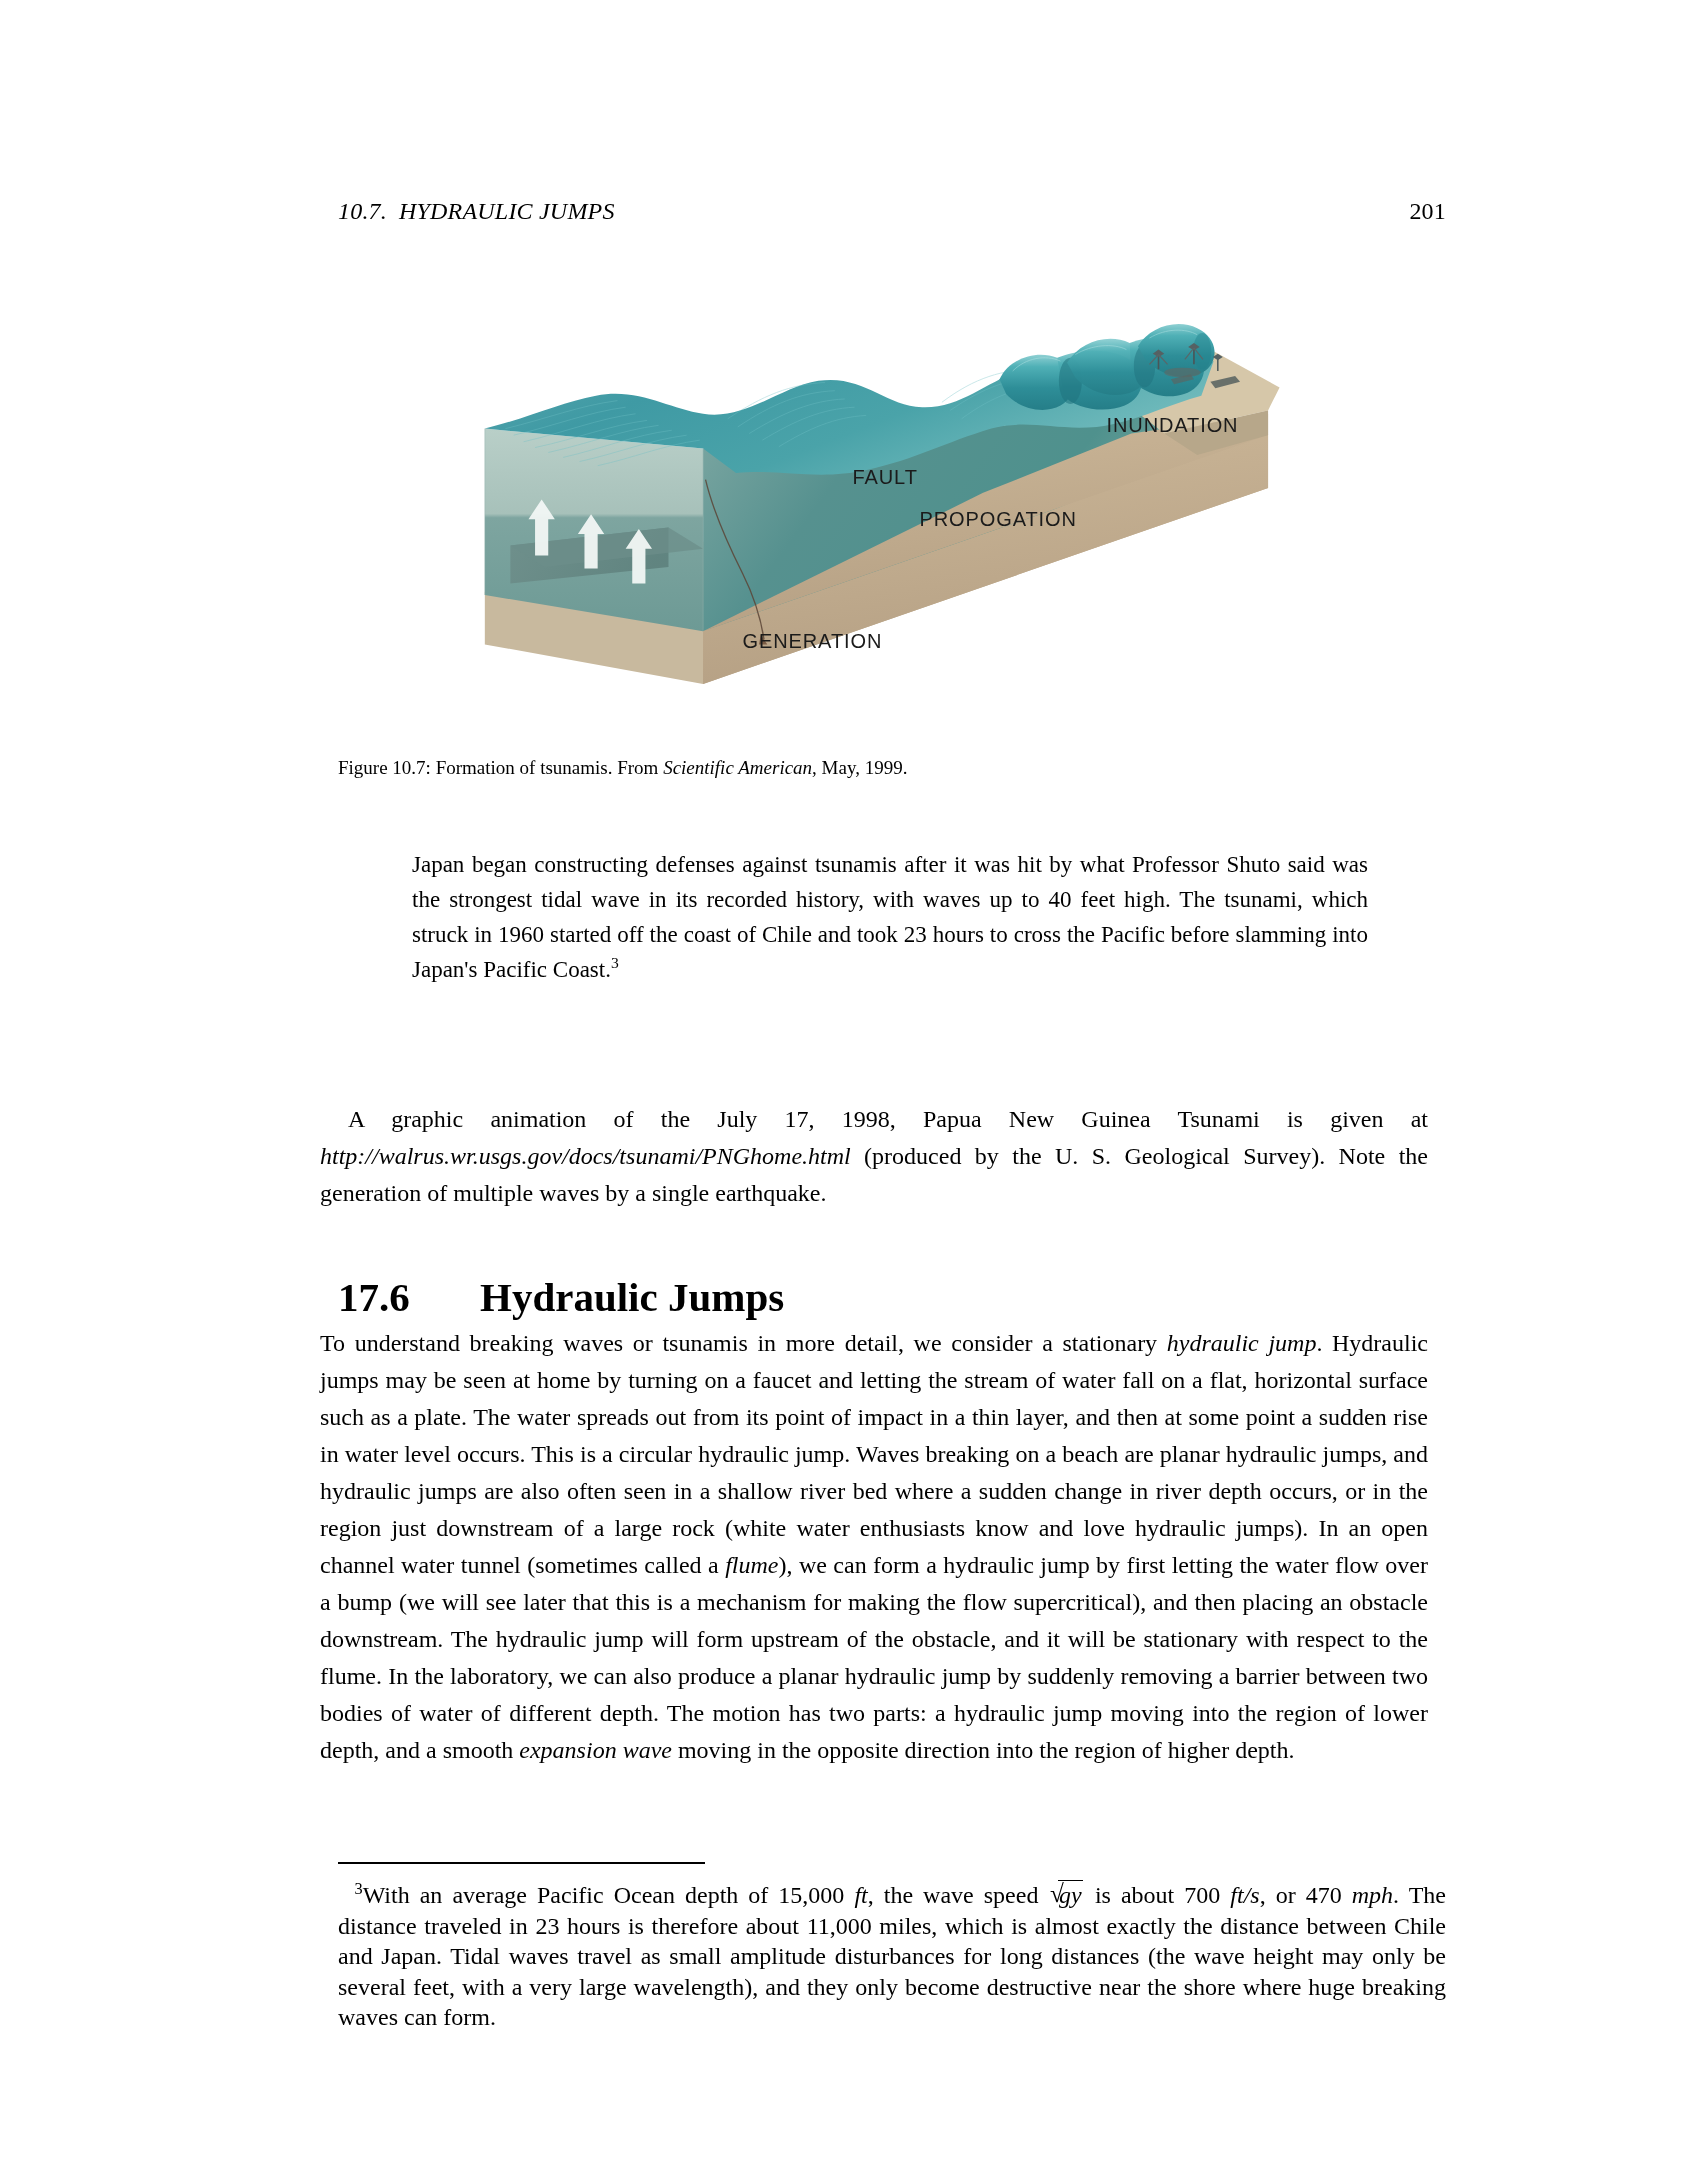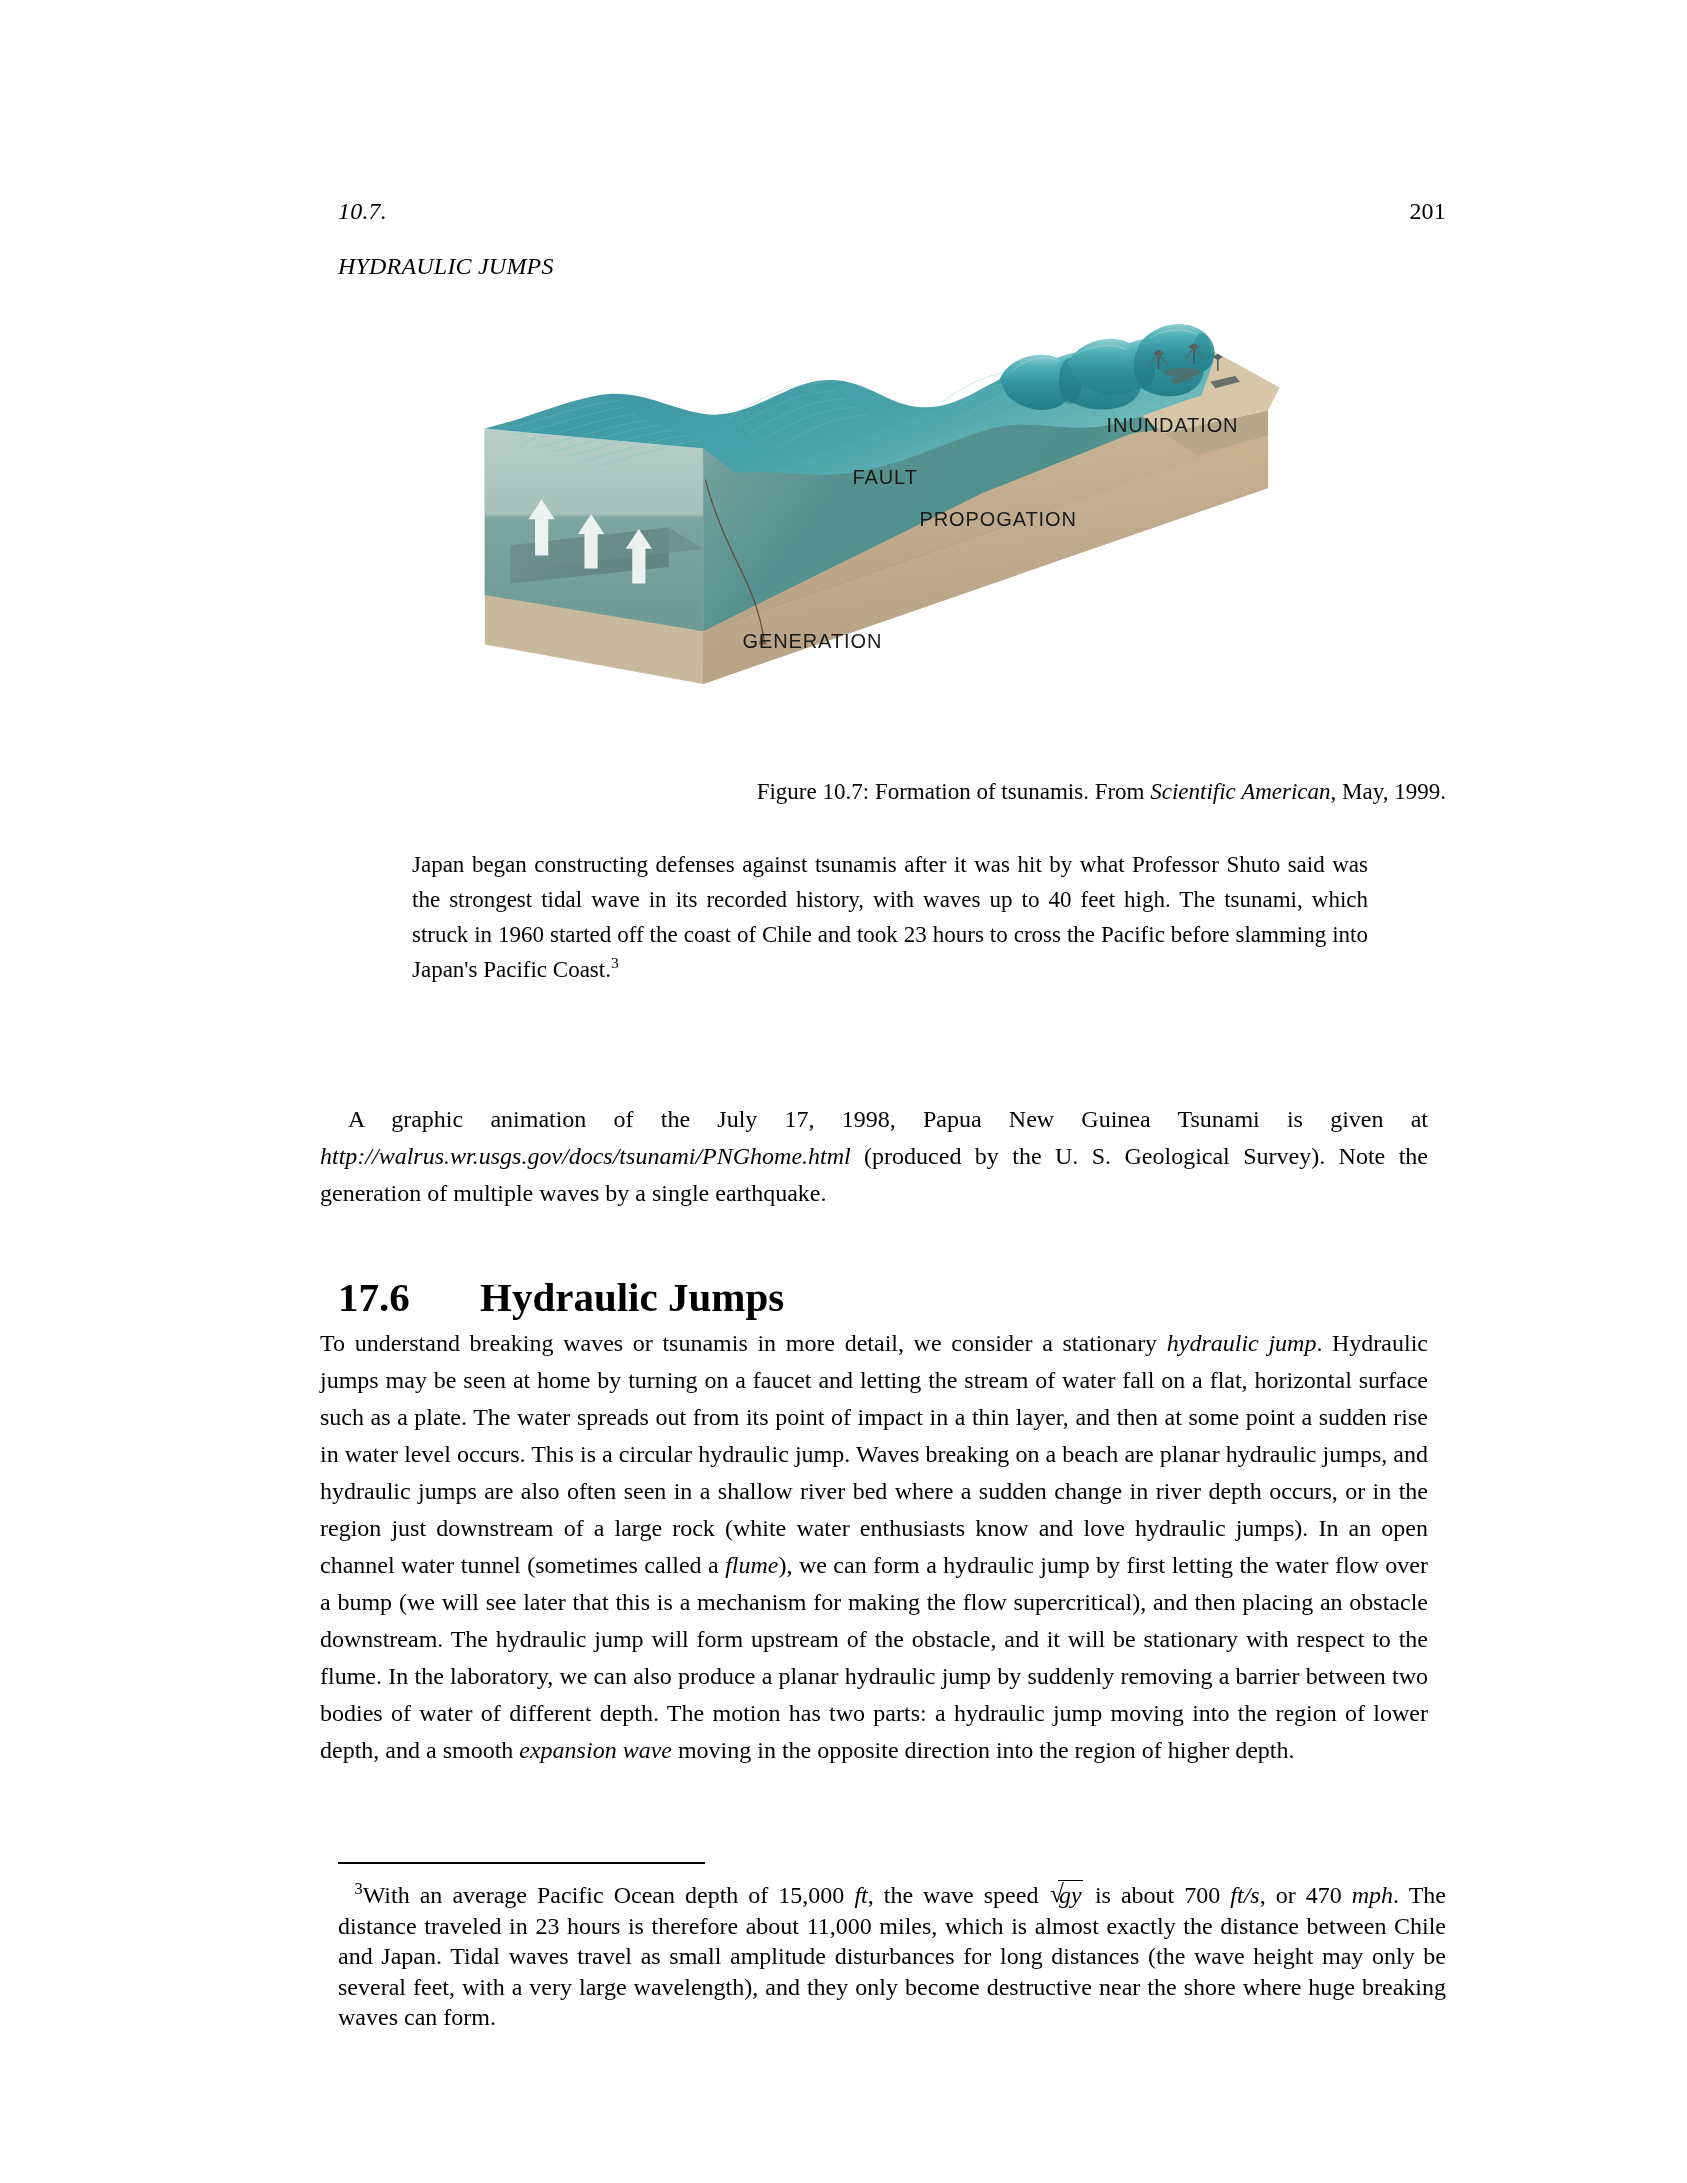--- a/index.html
+++ b/index.html
@@ -28,22 +28,21 @@
     width: 1108px;
     display: flex;
     justify-content: space-between;
     align-items: baseline;
     font-size: 24px;
     font-style: italic;
     letter-spacing: 0.2px;
   }
   .runhead .rh-left {
     display: flex;
-    gap: 28px;
-    flex-direction: column;
+    gap: 12px;
   }
   .runhead .rh-page {
     font-style: normal;
   }
 
   
   .figure-block {
     position: absolute;
     left: 338px;
     top: 272px;
@@ -67,23 +66,23 @@
     letter-spacing: 0.9px;
     color: #1b1b1b;
     white-space: nowrap;
   }
   .lbl-fault     { left: 397px; top: 194px; }
   .lbl-propog    { left: 464px; top: 236px; }
   .lbl-generat   { left: 287px; top: 358px; }
   .lbl-inundat   { left: 651px; top: 142px; }
 
   .fig-caption {
-    margin-top: 60px;
-    text-align: right;
-    font-size: 23px;
+    margin-top: 38px;
+    text-align: left;
+    font-size: 19px;
     line-height: 1.32;
   }
   .fig-caption i { font-style: italic; }
 
   
   .quote-block {
     position: absolute;
     left: 412px;
     top: 847px;
     width: 956px;

